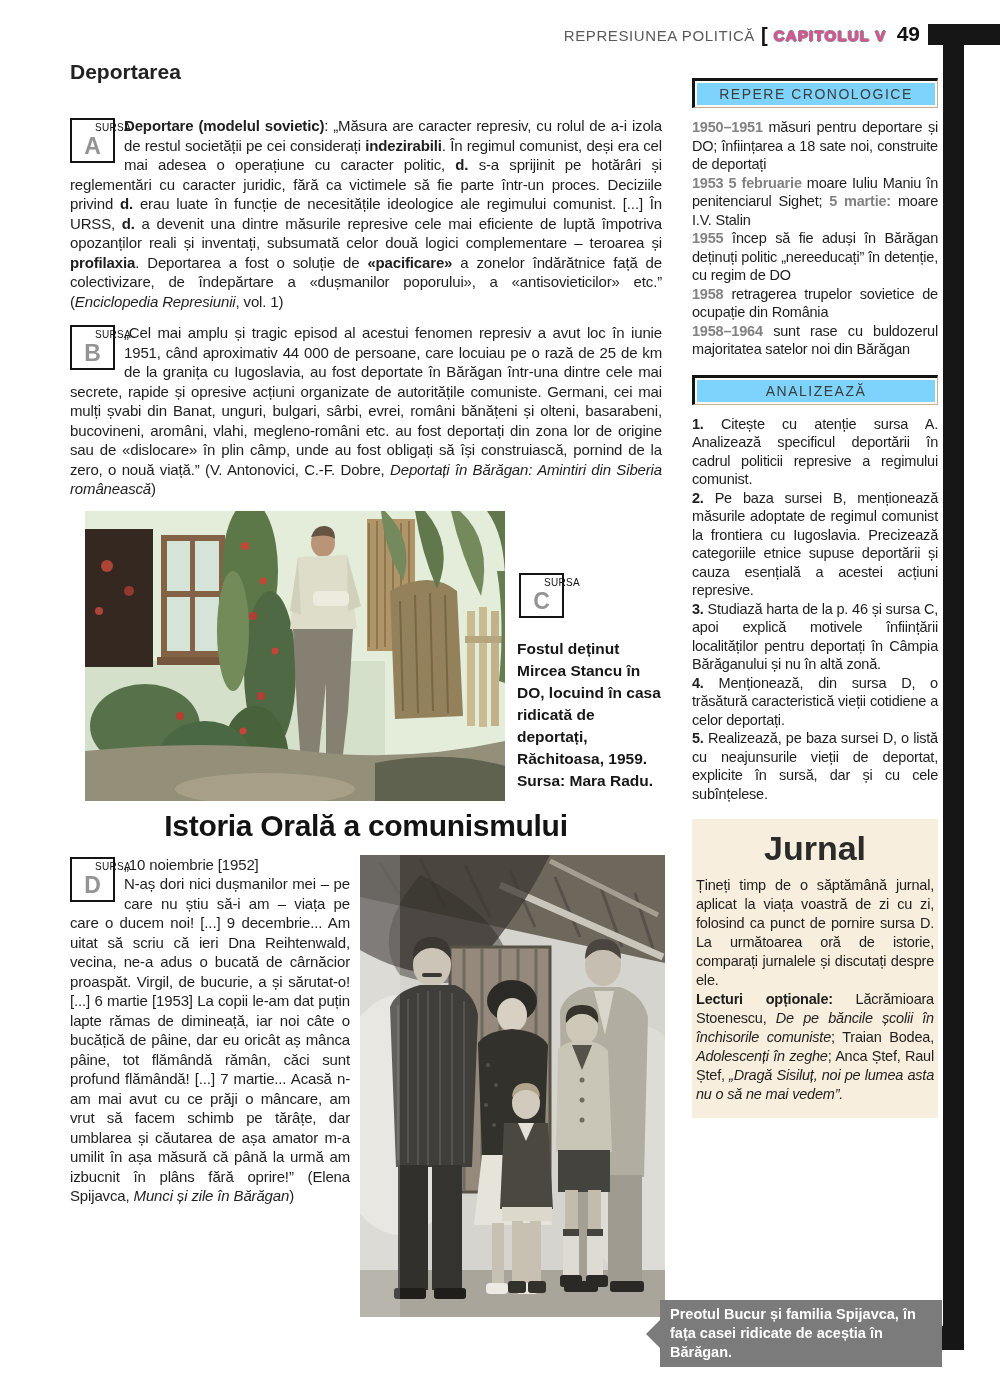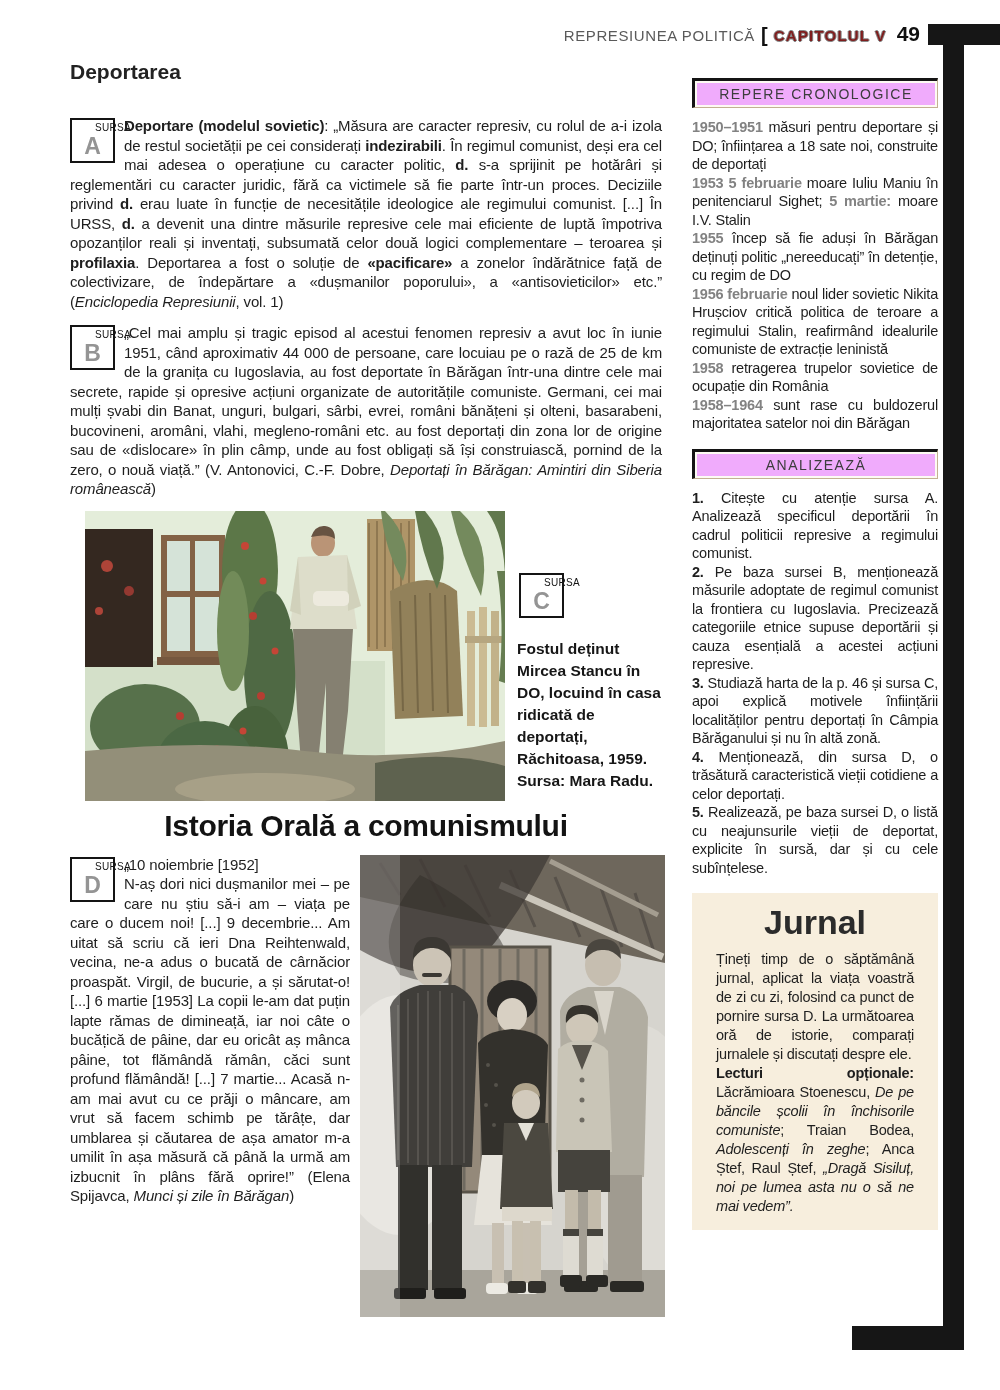--- a/index.html
+++ b/index.html
@@ -3,21 +3,21 @@
 <meta charset="utf-8">
 <style>
   html,body{margin:0;padding:0;background:#e8e8e8;}
   .page{position:relative;width:1000px;height:1390px;background:#ffffff;overflow:hidden;
         font-family:"Liberation Sans","DejaVu Sans",sans-serif;color:#1e1e1e;}
 
   
   .header-line{position:absolute;top:22px;right:80px;font-size:15px;white-space:nowrap;}
   .header-section{color:#5a5a5a;letter-spacing:.6px;}
   .header-bracket{color:#111;font-weight:bold;font-size:20px;vertical-align:-1px;padding:0 2px 0 6px;}
-  .header-chapter{font-weight:bold;letter-spacing:1.2px;color:#7f1d1d;
+  .header-chapter{font-weight:bold;letter-spacing:1.2px;color:#ec4899;
        text-shadow:-1px 0 #8a8a8a,1px 0 #8a8a8a,0 -1px #8a8a8a,0 1px #8a8a8a;}
   .header-page{font-weight:bold;color:#101010;font-size:21px;padding-left:6px;}
 
   
   .bracket-top{position:absolute;top:24px;right:0;width:72px;height:21px;background:#161616;}
   .bracket-side{position:absolute;top:24px;right:36px;width:21px;height:1302px;background:#161616;}
   .bracket-bottom{position:absolute;top:1326px;right:36px;width:112px;height:24px;background:#161616;}
 
   
   .left-col{position:absolute;left:70px;top:60px;width:592px;}
@@ -40,27 +40,27 @@
   .cap{font-weight:bold;font-size:15.5px;line-height:22px;margin:0;color:#161616;}
 
   .oral-title{font-size:30px;font-weight:bold;text-align:center;margin:8px 0 12px;color:#131313;letter-spacing:-.3px;}
 
   .d-row{display:flex;}
   .d-text{width:280px;flex:none;text-align:justify;font-size:15px;line-height:19.5px;letter-spacing:-.15px;}
   .photo2{width:305px;height:462px;margin-left:10px;flex:none;display:block;}
 
   
   .right-col{position:absolute;left:692px;top:78px;width:246px;}
-  .box-header{background:#f0abfc;border-left:3px solid #141414;border-top:3px solid #141414;
+  .box-header{background:#7dd3fc;border-left:3px solid #141414;border-top:3px solid #141414;
       border-right:1px solid #c3b092;border-bottom:1px solid #c3b092;
       box-shadow:inset 0 0 0 2px #fdfaf3;padding:5px 2px;text-align:center;
       font-size:14px;letter-spacing:1.5px;color:#3c3c3c;margin:0 0 10px;}
   .mt{margin-top:16px;}
   .timeline p,.items p{margin:0;text-align:justify;font-size:14.5px;line-height:18.5px;letter-spacing:-.2px;}
-  .jurnal-box{background:#f7eedd;margin-top:16px;padding:10px 24px 14px;}
+  .jurnal-box{background:#f7eedd;margin-top:16px;padding:10px 4px 14px;}
   .jurnal-box h3{margin:0 0 8px;text-align:center;font-size:34px;font-weight:800;color:#2b2b2b;font-family:"Liberation Sans","DejaVu Sans",sans-serif;}
   .jurnal-box p{margin:0;text-align:justify;font-size:14.5px;line-height:19px;letter-spacing:-.2px;}
 
   .photo2-caption{position:absolute;left:660px;top:1300px;width:282px;background:#7b7b7b;color:#ffffff;
       font-weight:bold;font-size:14.5px;line-height:19px;padding:5px 10px;box-sizing:border-box;}
   .photo2-caption p{margin:0;}
   .photo2-caption::before{content:"";position:absolute;left:-14px;top:50%;margin-top:-14px;width:0;height:0;
       border-top:14px solid transparent;border-bottom:14px solid transparent;border-right:14px solid #7b7b7b;}
 </style>
 </head>
@@ -288,21 +288,20 @@
 
   <aside class="right-col">
 
     <div class="box-header">
       <span>REPERE CRONOLOGICE</span>
     </div>
     <div class="timeline">
       <p><span class="seg-y">1950–1951 </span><span>măsuri pentru deportare și DO; înființarea a 18 sate noi, construite de deportați</span></p>
       <p><span class="seg-y">1953 5 februarie </span><span>moare Iuliu Maniu în penitenciarul Sighet; </span><span class="seg-y">5 martie:</span><span> moare I.V. Stalin</span></p>
       <p><span class="seg-y">1955 </span><span>încep să fie aduși în Bărăgan deținuți politic „nereeducați” în detenție, cu regim de DO</span></p>
-      <p><span class="seg-y">1956 februarie </span><span>noul lider sovietic Nikita Hrușciov critică politica de teroare a regimului Stalin, reafirmând idealurile comuniste de extracție leninistă</span></p>
       <p><span class="seg-y">1958 </span><span>retragerea trupelor sovietice de ocupație din România</span></p>
       <p><span class="seg-y">1958–1964 </span><span>sunt rase cu buldozerul majoritatea satelor noi din Bărăgan</span></p>
     </div>
 
     <div class="box-header mt">
       <span>ANALIZEAZĂ</span>
     </div>
     <div class="items">
       <p><span class="seg-b">1. </span><span>Citește cu atenție sursa A. Analizează specificul deportării în cadrul politicii represive a regimului comunist.</span></p>
       <p><span class="seg-b">2. </span><span>Pe baza sursei B, menționează măsurile adoptate de regimul comunist la frontiera cu Iugoslavia. Precizează categoriile etnice supuse deportării și cauza esențială a acestei acțiuni represive.</span></p>
@@ -311,14 +310,17 @@
       <p><span class="seg-b">5. </span><span>Realizează, pe baza sursei D, o listă cu neajunsurile vieții de deportat, explicite în sursă, dar și cu cele subînțelese.</span></p>
     </div>
 
     <div class="jurnal-box">
       <h3>Jurnal</h3>
       <p><span>Țineți timp de o săptămână jurnal, aplicat la viața voastră de zi cu zi, folosind ca punct de pornire sursa D. La următoarea oră de istorie, comparați jurnalele și discutați despre ele.</span></p>
       <p><span class="seg-b">Lecturi opționale: </span><span>Lăcrămioara Stoenescu, </span><span class="seg-i">De pe băncile școlii în închisorile comuniste</span><span>; Traian Bodea, </span><span class="seg-i">Adolescenți în zeghe</span><span>; Anca Ștef, Raul Ștef, </span><span class="seg-i">„Dragă Sisiluț, noi pe lumea asta nu o să ne mai vedem”.</span></p>
     </div>
   </aside>
 
+  <div class="photo2-caption">
+    <p>Preotul Bucur și familia Spijavca, în fața casei ridicate de aceștia în Bărăgan.</p>
+  </div>
 
 </div>
 
 </body></html>

